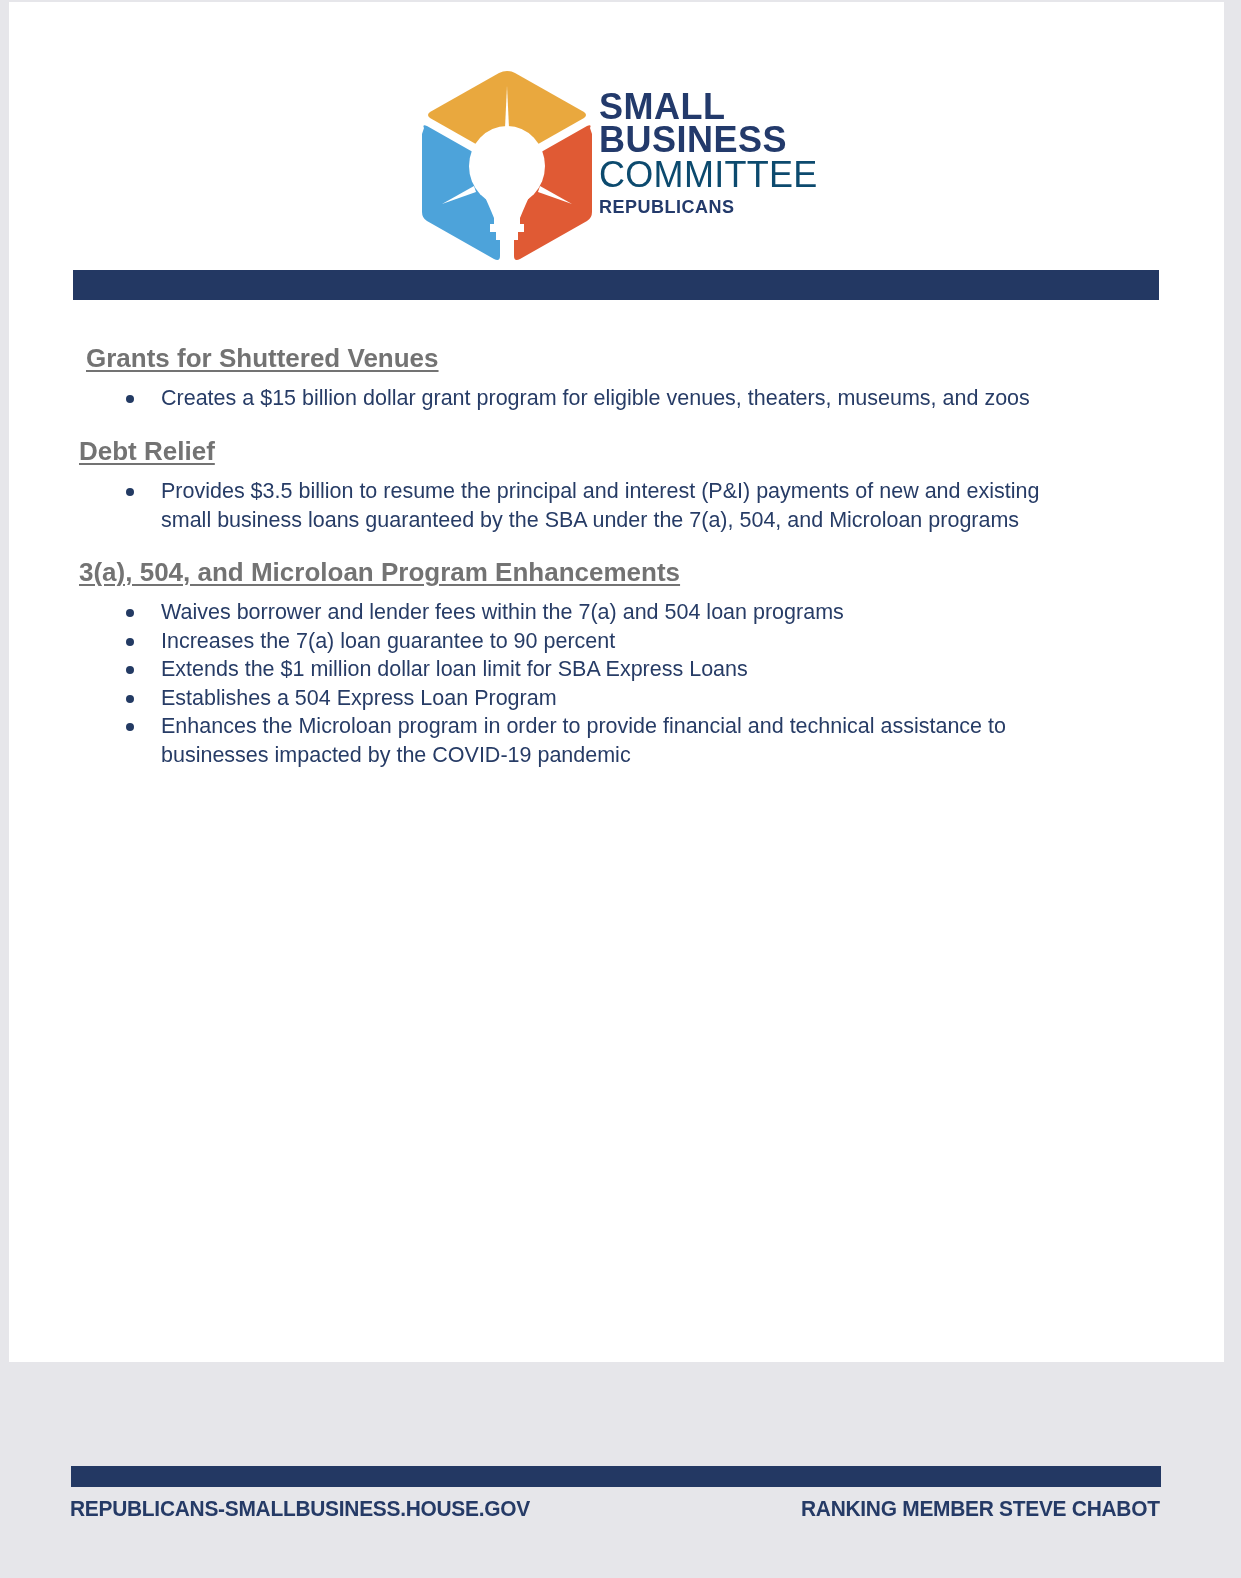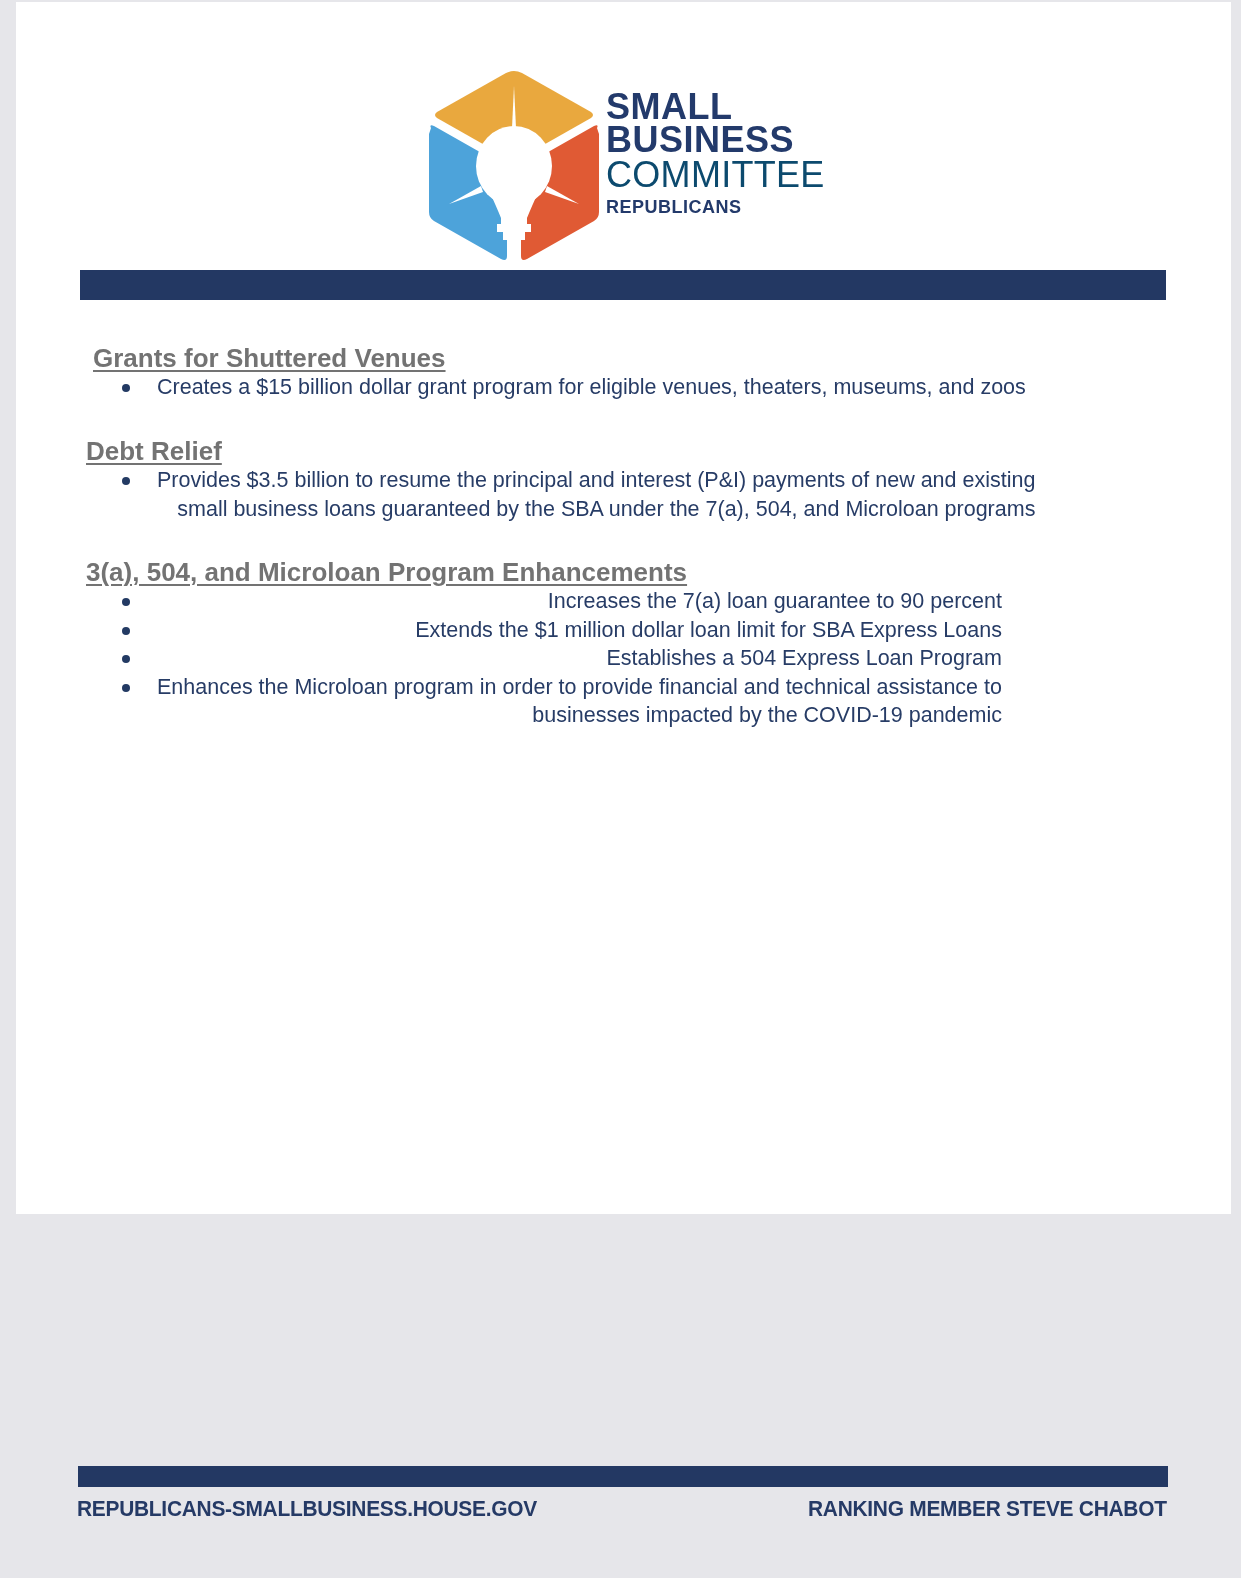--- a/index.html
+++ b/index.html
@@ -2,21 +2,21 @@
 <html><head>
   <meta charset="utf-8">
   <style>
     html, body { margin: 0; padding: 0; }
     body {
       width: 1241px; height: 1578px; position: relative; overflow: hidden;
       background: #e6e6ea;
       font-family: "Liberation Sans", sans-serif;
     }
     .page {
-      position: absolute; left: 16px; top: 2px; width: 1215px; height: 1212px;
+      position: absolute; left: 9px; top: 2px; width: 1215px; height: 1360px;
       background: #ffffff;
       text-decoration: underline;
     }
     .logo { position: absolute; left: 403px; top: 66px; width: 190px; height: 196px; }
     .logo svg { width: 100%; height: 100%; display: block; }
     .brand { position: absolute; left: 590px; top: 88px; color: #233a6b; }
     .brand .line { display: block; white-space: nowrap; }
     .brand .b1 { font-weight: 700; font-size: 36px; line-height: 33px; letter-spacing: 0.5px; }
     .brand .b2 { font-weight: 400; font-size: 36px; line-height: 38px; letter-spacing: 0.3px; color: #0c4a6e; }
     .brand .b3 { font-weight: 700; font-size: 18px; line-height: 26px; letter-spacing: 0.5px; }
@@ -24,21 +24,21 @@
     .bar { position: absolute; background: #233863; }
     .bar.top { left: 64px; top: 268px; width: 1086px; height: 30px; }
     .bar.bottom { left: 62px; top: 1464px; width: 1090px; height: 21px; }
 
     .section { position: absolute; color: #233a63; }
     .heading {
       font-weight: 700; font-size: 26px; line-height: 30px;
       text-decoration: underline; text-decoration-thickness: 2px; text-underline-offset: 3px;
       color: #737373; margin: 0; white-space: nowrap;
     }
-    ul.bullets { list-style: none; margin: 0; padding: 0; text-align: right; }
+    ul.bullets { list-style: none; margin: 11px; padding: 0; }
     ul.bullets li {
       position: relative; padding-left: 72px; font-size: 21.5px; line-height: 28.5px;
       color: #273c66; white-space: nowrap;
     }
     ul.bullets li .dot {
       position: absolute; left: 36px; top: 11px; width: 8px; height: 8px; border-radius: 50%;
       background: #233a63;
     }
     ul.bullets li .txt { display: block; }
 
@@ -118,20 +118,24 @@
         <span class="txt">small business loans guaranteed by the SBA under the 7(a), 504, and Microloan programs</span>
       </li>
     </ul>
   </div>
 
   <div class="section" id="s3">
     <h2 class="heading">3(a), 504, and Microloan Program Enhancements</h2>
     <ul class="bullets">
       <li>
         <span class="dot"></span>
+        <span class="txt">Waives borrower and lender fees within the 7(a) and 504 loan programs</span>
+      </li>
+      <li>
+        <span class="dot"></span>
         <span class="txt">Increases the 7(a) loan guarantee to 90 percent</span>
       </li>
       <li>
         <span class="dot"></span>
         <span class="txt">Extends the $1 million dollar loan limit for SBA Express Loans</span>
       </li>
       <li>
         <span class="dot"></span>
         <span class="txt">Establishes a 504 Express Loan Program</span>
       </li>

